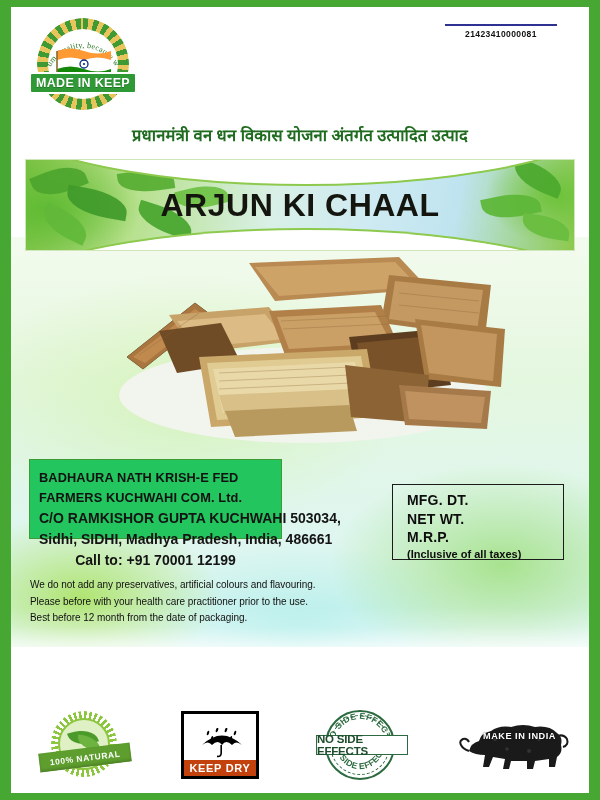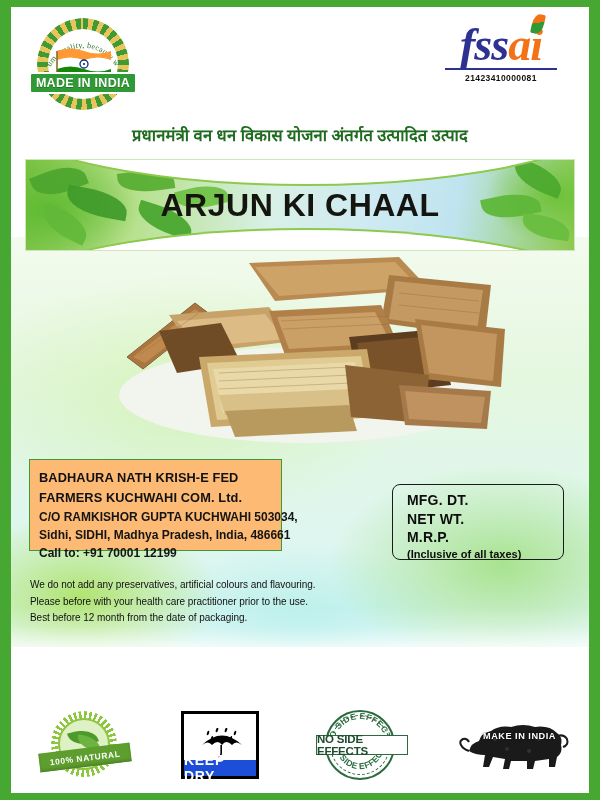--- a/index.html
+++ b/index.html
@@ -250,52 +250,53 @@
     height: 200px;
     z-index: 3;
   }
 
   
   .addr-box {
     position: absolute;
     left: 18px;
     top: 452px;
     width: 253px;
-    height: 92px;
-    background: #fdba74;
+    height: 80px;
+    background: #22c55e;
     border: 1.5px solid #3f9a34;
     box-sizing: border-box;
     padding: 8px 9px 0 9px;
     z-index: 5;
   }
   .addr-l1, .addr-l2 {
     font-size: 12.8px;
     font-weight: bold;
     color: #111111;
     letter-spacing: .1px;
     line-height: 1.55;
     white-space: nowrap;
   }
   .addr-l3, .addr-l4, .addr-l5 {
-    font-size: 12px;
+    font-size: 14px;
     font-weight: bold;
     color: #141414;
     line-height: 1.52;
     white-space: nowrap;
+    text-align: center;
   }
 
   
   .mfg-box {
     position: absolute;
     left: 381px;
     top: 477px;
     width: 172px;
     height: 76px;
     border: 1.4px solid #1b1b1b;
-    border-radius: 8px;
+    border-radius: 0;
     box-sizing: border-box;
     padding: 6px 0 0 14px;
     z-index: 5;
   }
   .mfg-line {
     font-size: 14px;
     font-weight: bold;
     color: #0d0d0d;
     line-height: 1.33;
     letter-spacing: .2px;
@@ -400,26 +401,26 @@
     border: 3px solid #000000;
     box-sizing: border-box;
     background: #ffffff;
   }
   .kd-umb { position: absolute; left: 14px; top: 14px; width: 48px; height: 30px; }
   .kd-bar {
     position: absolute;
     left: 0; bottom: 0;
     width: 100%;
     height: 16px;
-    background: #1d4ed8;
+    background: #c2410c;
     display: flex;
     align-items: center;
     justify-content: center;
     color: #ffffff;
-    font-size: 14px;
+    font-size: 11px;
     font-weight: bold;
     letter-spacing: .7px;
   }
 
   
   .nse {
     position: absolute;
     left: 305px;
     top: 2px;
     width: 92px;
@@ -515,29 +516,25 @@
         </svg>
         <svg class="seal-flag" viewBox="0 0 58 34">
           <path d="M2,6 Q15,1 29,6 T56,6 L56,15 Q43,10 29,15 T2,15 Z" fill="#FF9933"></path>
           <path d="M2,15 Q15,10 29,15 T56,15 L56,24 Q43,19 29,24 T2,24 Z" fill="#FFFFFF"></path>
           <path d="M2,24 Q15,19 29,24 T56,24 L56,33 Q43,28 29,33 T2,33 Z" fill="#138808"></path>
           <circle cx="29" cy="19" r="4" fill="none" stroke="#0a2a85" stroke-width="1.3"></circle>
           <circle cx="29" cy="19" r="1.1" fill="#0a2a85"></circle>
           <path d="M2,6 L2,33" stroke="#8a6a2a" stroke-width="1.6"></path>
         </svg>
         <div class="seal-banner">
-          <span>MADE IN INDIA</span>
+          <span>MADE IN KEEP</span>
         </div>
       </div>
 
       <div class="fssai">
-        <div class="fssai-mark">
-          <span>f</span><span>ss</span><span class="a-orange">a</span><span class="a-orange">i</span>
-          <span class="fssai-leaf"></span>
-        </div>
         <div class="fssai-rule"></div>
         <div class="fssai-num">21423410000081</div>
       </div>
     </div>
 
     <div class="hindi-line">प्रधानमंत्री वन धन विकास योजना अंतर्गत उत्पादित उत्पाद</div>
 
     <div class="banner">
       <div class="leaf" style="left:6px;  top:8px;  width:54px; height:26px; transform:rotate(-22deg);"></div>
       <div class="leaf" style="left:40px; top:30px; width:62px; height:26px; transform:rotate(10deg); background:#3f9a2a;"></div>

